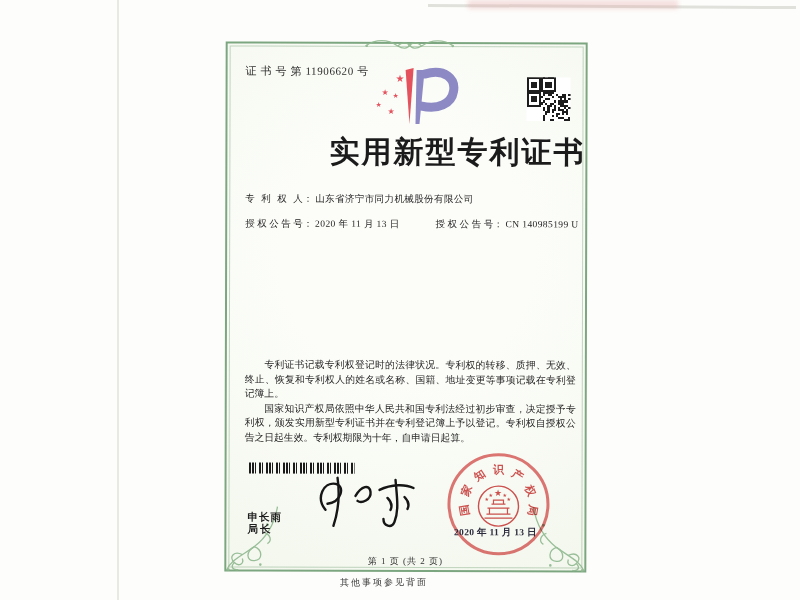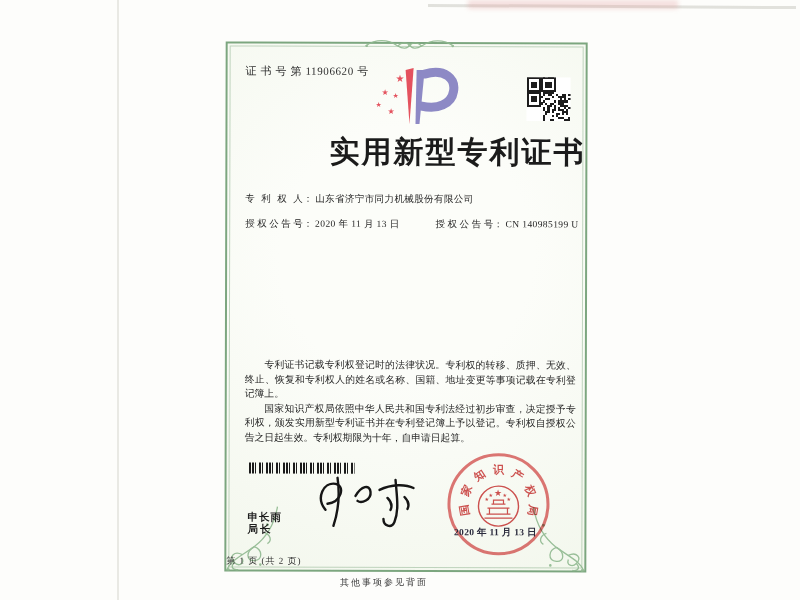--- a/index.html
+++ b/index.html
@@ -46,21 +46,21 @@
   .official-title{position:absolute;left:21px;top:447px;font-size:10.5px;font-weight:600;color:#1f1f1f;letter-spacing:2px;margin-top:32px;}
   .official-name{position:absolute;left:21px;top:467px;font-size:10.5px;font-weight:600;color:#1f1f1f;letter-spacing:1px;}
   .signature{position:absolute;left:85px;top:430px;}
   .seal{position:absolute;left:221px;top:409px;width:96px;height:96px;border-radius:50%;
     border:3px solid rgba(216,79,79,.82);mix-blend-mode:multiply;opacity:.95;}
   .seal .ring-char{position:absolute;left:50%;top:50%;width:14px;height:14px;margin:-7px 0 0 -7px;
     text-align:center;font-size:11px;font-weight:700;color:rgba(205,62,62,.95);line-height:14px;}
   .seal .emblem{position:absolute;left:50%;top:50%;transform:translate(-50%,-46%);}
   .seal-date{position:absolute;left:217px;top:482px;width:104px;text-align:center;
     font-size:9.5px;font-weight:700;color:#2c2c3e;letter-spacing:.3px;white-space:nowrap;}
-  .page-footer{position:absolute;left:0;top:511px;width:100%;
+  .page-footer{position:absolute;left:0;top:511px;width:100%;text-align:center;
     font-size:9px;color:#333;letter-spacing:1px;}
   .back-note{position:absolute;left:340px;top:576px;width:130px;text-align:left;
     font-size:9px;color:#3a3a3a;letter-spacing:2px;transform:rotate(-.4deg);}
 </style>
 </head>
 <body>
 
 <div class="scan-top-edge"></div>
 <div class="scan-pink-bleed"></div>
 <div class="scan-left-edge"></div>

